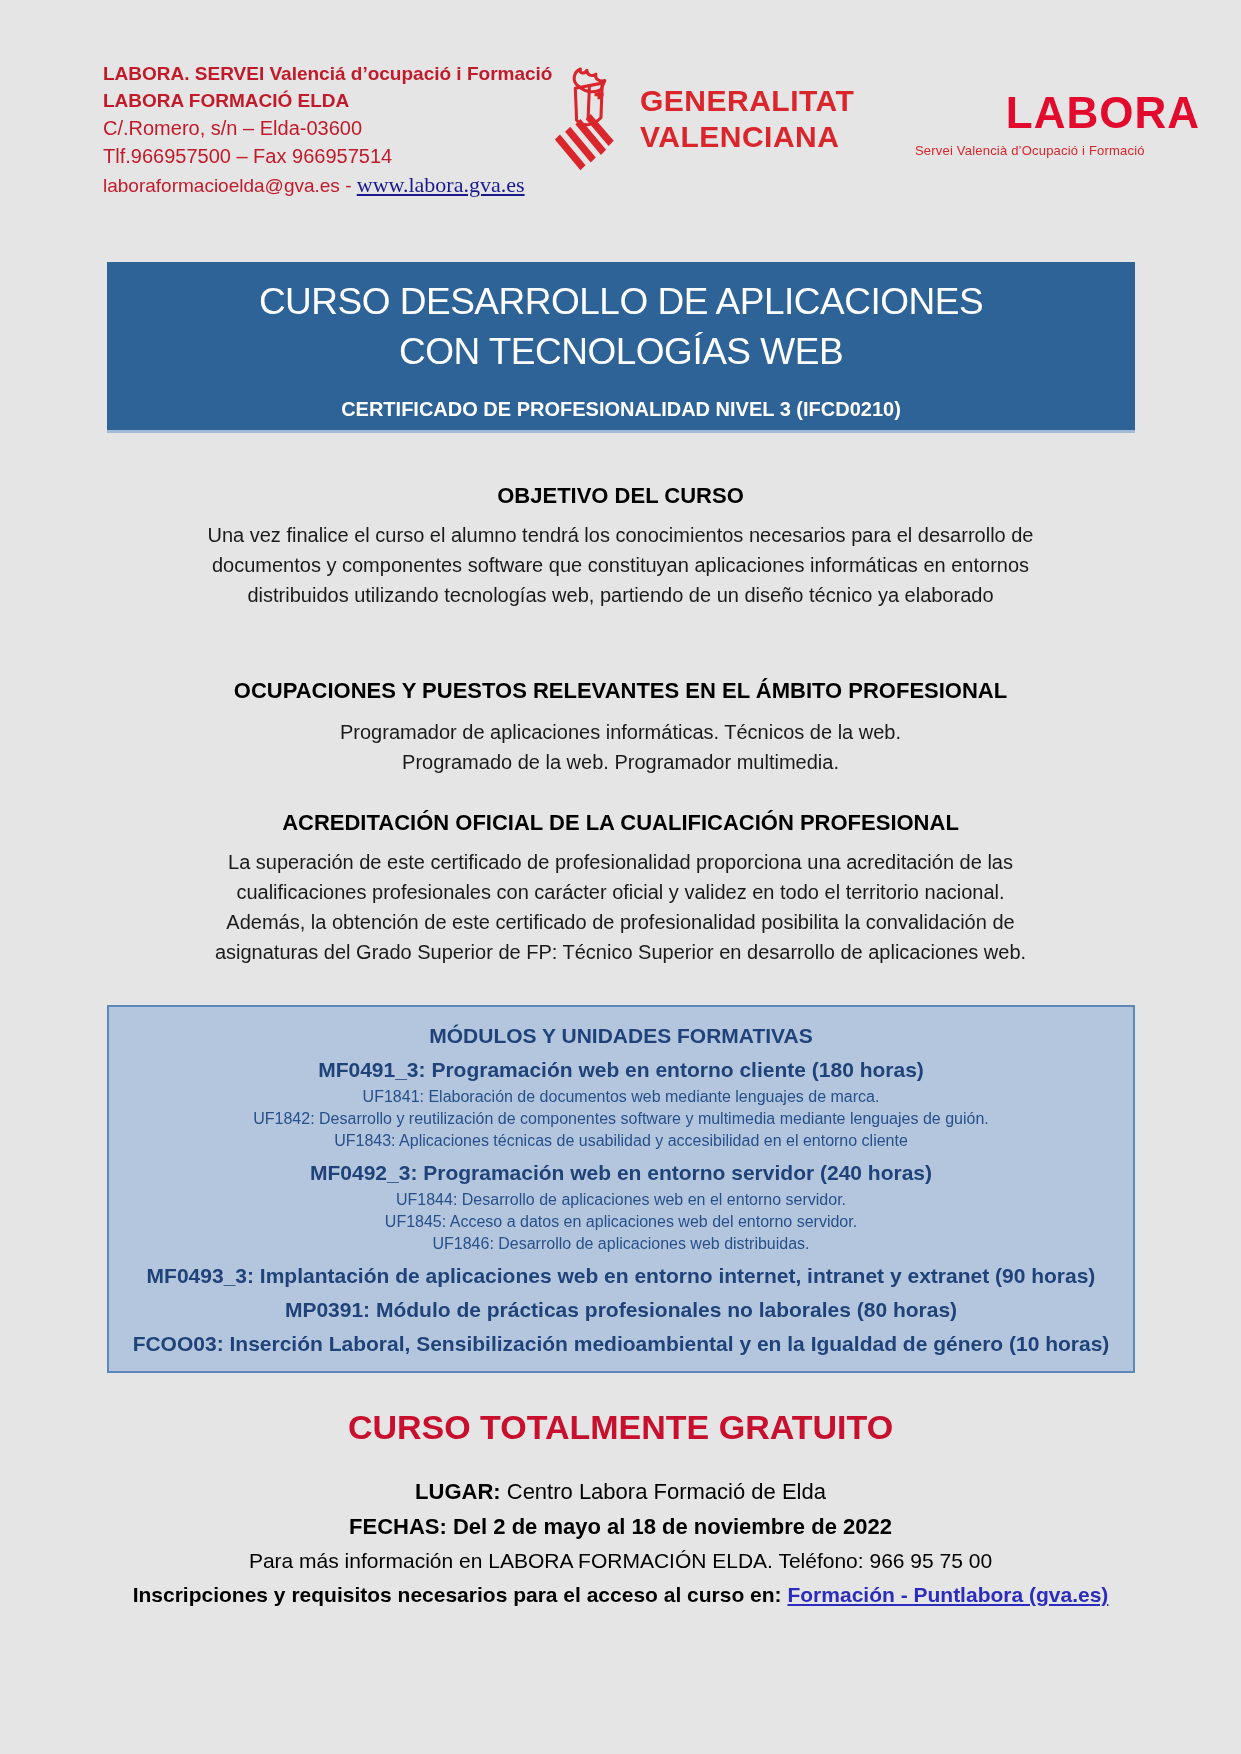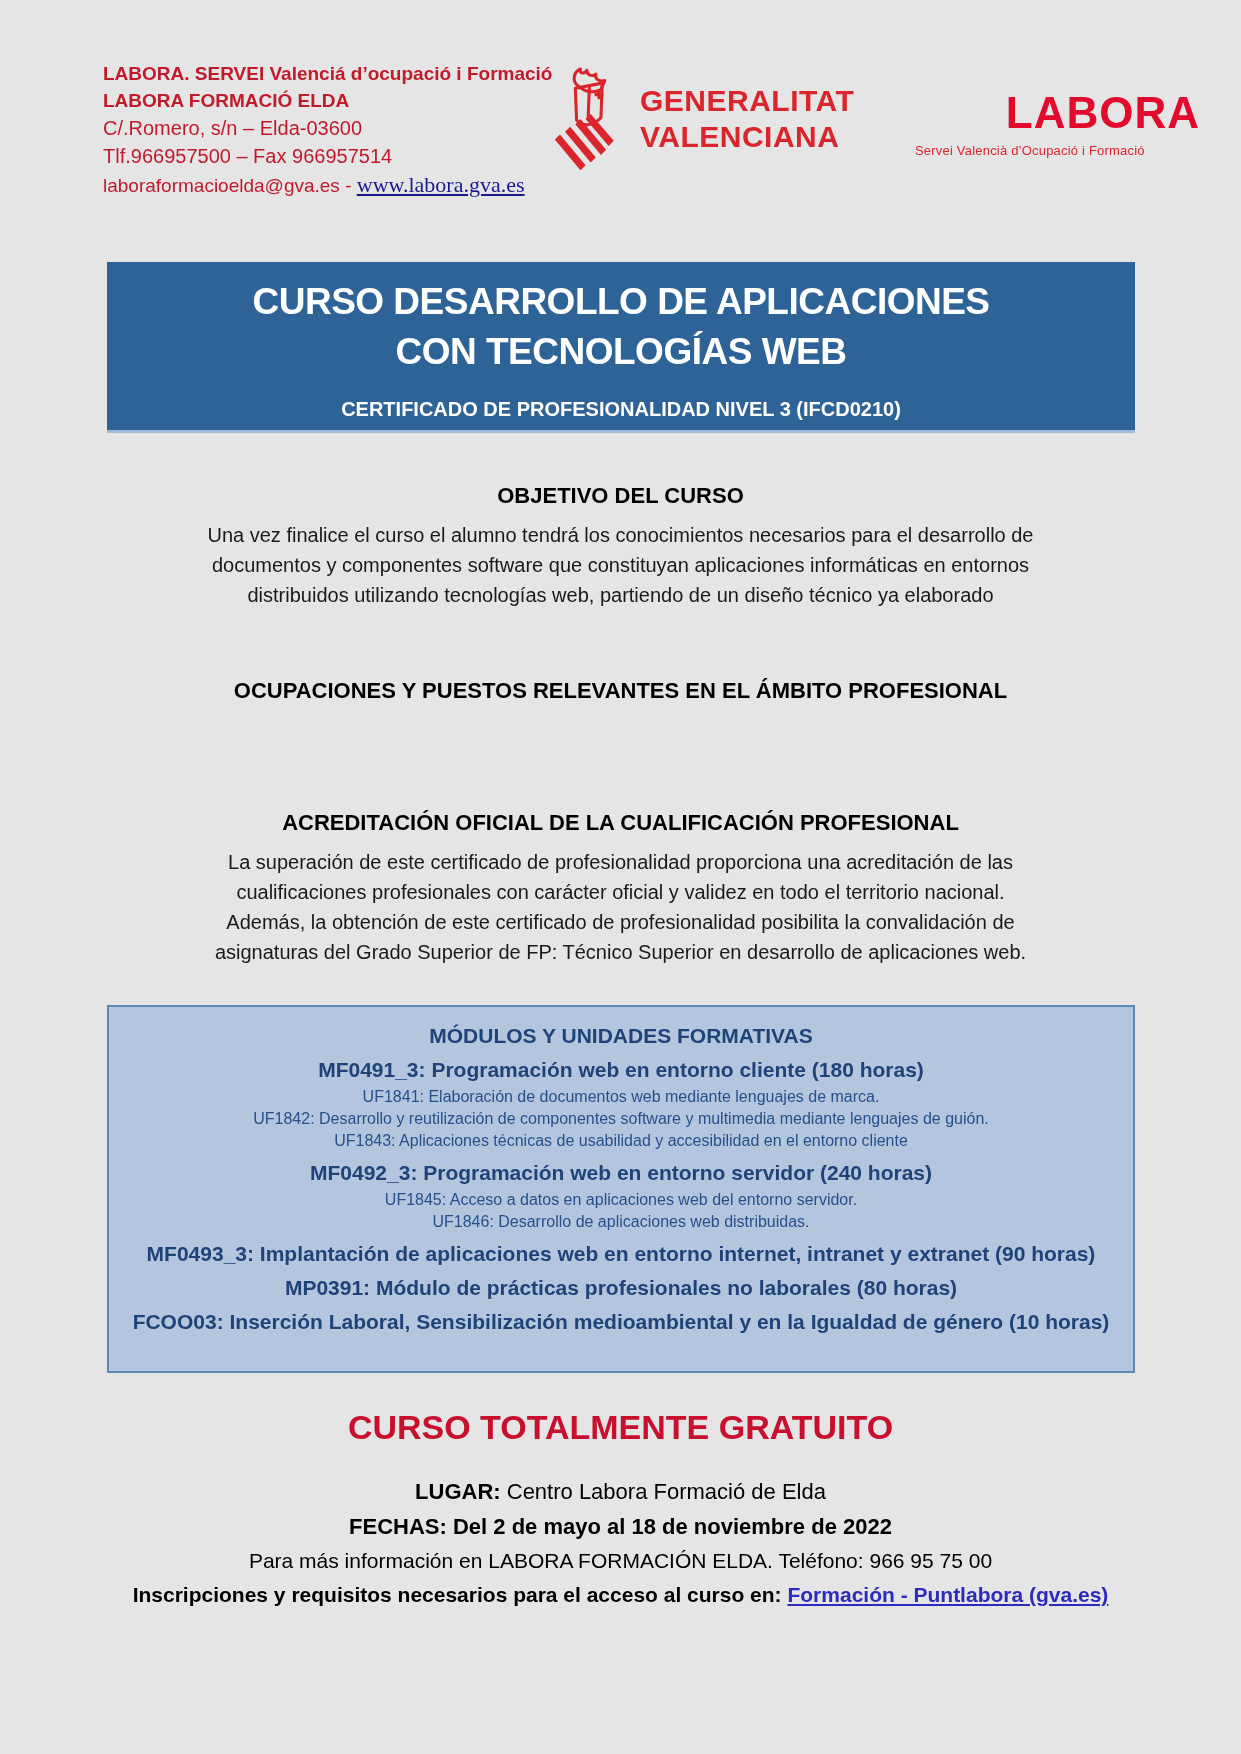--- a/index.html
+++ b/index.html
@@ -18,21 +18,21 @@
   .gv-text { color:#D9252B; font-size:30px; font-weight:600; line-height:36px; letter-spacing:0.5px; }
 
   .labora-logo { position:absolute; top:88px; left:915px; width:285px; }
   .labora-word { color:#E30B2D; font-size:44px; font-weight:800; letter-spacing:1px; line-height:50px;text-align:right; }
   .labora-sub  { color:#D9252B; font-size:13px; margin-top:5px; letter-spacing:0.2px; }
 
   
   .banner { position:absolute; top:262px; left:107px; width:1028px; height:171px;
             background:#2E6397; color:#ffffff; text-align:center; padding-top:15px;
             border-bottom:3px solid #9FBBD6; }
-  .banner-line { font-size:37px; font-weight:bold; line-height:50px; letter-spacing:-0.5px; }
+  .banner-line { font-size:37px; font-weight:normal; line-height:50px; letter-spacing:-0.5px; }
   .banner-sub  { font-size:20px; font-weight:bold; margin-top:21px; }
 
   
   .section-title { position:absolute; width:100%; text-align:center; font-size:22px; font-weight:bold; color:#000; }
   .para-line { width:100%; text-align:center; font-size:20px; color:#1a1a1a; line-height:30px; }
   .para-block { position:absolute; left:0; width:100%; }
 
   
   .mod-box { position:absolute; top:1005px; left:107px; width:1028px; height:368px;
              background:#B3C6DE; border:2px solid #5E88B8; text-align:center; padding-top:16px; }
@@ -97,36 +97,41 @@
   </div>
 
   <div class="section-title" style="top:483px;">OBJETIVO DEL CURSO</div>
   <div class="para-block" style="top:520px;">
     <div class="para-line">Una vez finalice el curso el alumno tendrá los conocimientos necesarios para el desarrollo de</div>
     <div class="para-line">documentos y componentes software que constituyan aplicaciones informáticas en entornos</div>
     <div class="para-line">distribuidos utilizando tecnologías web, partiendo de un diseño técnico ya elaborado</div>
   </div>
 
   <div class="section-title" style="top:678px;">OCUPACIONES Y PUESTOS RELEVANTES EN EL ÁMBITO PROFESIONAL</div>
+  <div class="para-block" style="top:717px;">
+    <div class="para-line">Programador de aplicaciones informáticas. Técnicos de la web.</div>
+    <div class="para-line">Programado de la web. Programador multimedia.</div>
+  </div>
 
   <div class="section-title" style="top:810px;">ACREDITACIÓN OFICIAL DE LA CUALIFICACIÓN PROFESIONAL</div>
   <div class="para-block" style="top:847px;">
     <div class="para-line">La superación de este certificado de profesionalidad proporciona una acreditación de las</div>
     <div class="para-line">cualificaciones profesionales con carácter oficial y validez en todo el territorio nacional.</div>
     <div class="para-line">Además, la obtención de este certificado de profesionalidad posibilita la convalidación de</div>
     <div class="para-line">asignaturas del Grado Superior de FP: Técnico Superior en desarrollo de aplicaciones web.</div>
   </div>
 
   <div class="mod-box">
     <div class="box-title">MÓDULOS Y UNIDADES FORMATIVAS</div>
     <div class="module-line">MF0491_3: Programación web en entorno cliente (180 horas)</div>
     <div class="unit-line">UF1841: Elaboración de documentos web mediante lenguajes de marca.</div>
     <div class="unit-line">UF1842: Desarrollo y reutilización de componentes software y multimedia mediante lenguajes de guión.</div>
     <div class="unit-line">UF1843: Aplicaciones técnicas de usabilidad y accesibilidad en el entorno cliente</div>
     <div class="module-line">MF0492_3: Programación web en entorno servidor (240 horas)</div>
+    <div class="unit-line">UF1844: Desarrollo de aplicaciones web en el entorno servidor.</div>
     <div class="unit-line">UF1845: Acceso a datos en aplicaciones web del entorno servidor.</div>
     <div class="unit-line">UF1846: Desarrollo de aplicaciones web distribuidas.</div>
     <div class="module-line">MF0493_3: Implantación de aplicaciones web en entorno internet, intranet y extranet (90 horas)</div>
     <div class="module-line">MP0391: Módulo de prácticas profesionales no laborales (80 horas)</div>
     <div class="module-line">FCOO03: Inserción Laboral, Sensibilización medioambiental y en la Igualdad de género (10 horas)</div>
   </div>
 
   <div class="gratuito">CURSO TOTALMENTE GRATUITO</div>
 
   <div class="f-line f-lugar"><b>LUGAR:</b><span> Centro Labora Formació de Elda</span></div>

